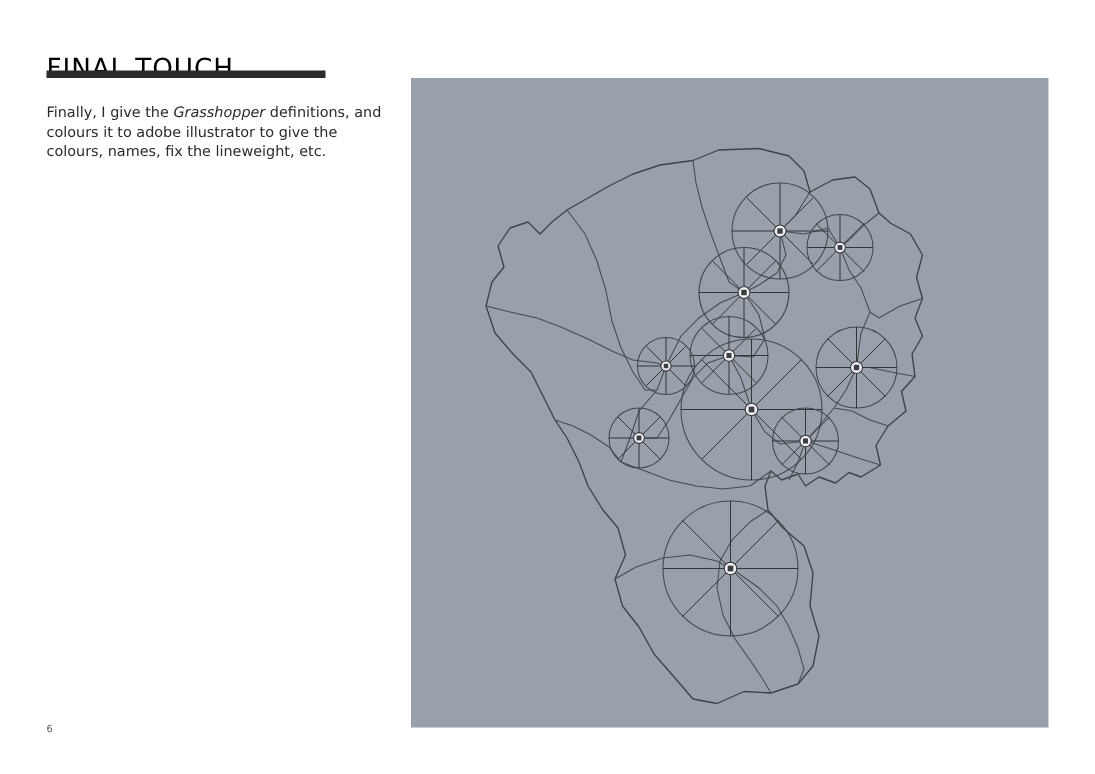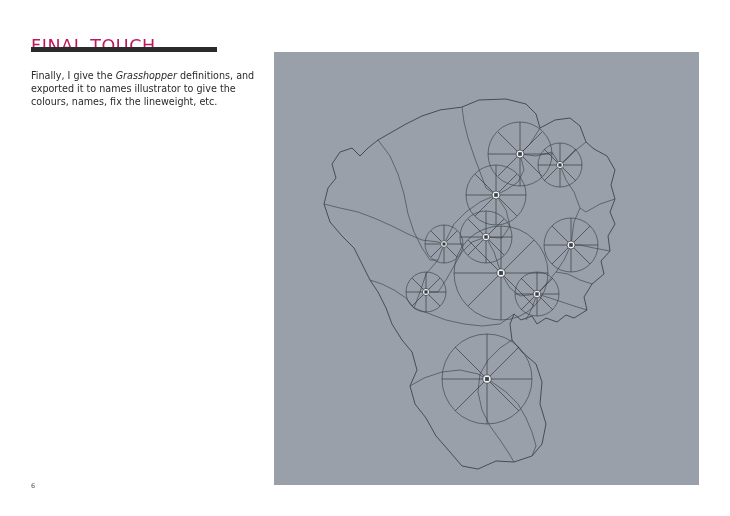--- a/index.html
+++ b/index.html
@@ -21,21 +21,21 @@
     background: #ffffff;
   }
 
   
   .title {
     position: absolute;
     left: 31px;
     top: 24px;
     font-size: 17.5px;
     letter-spacing: 0.6px;
-    color: #be185d;
+    color: #000000;
     font-weight: 400;
     font-family: "DejaVu Sans", "Liberation Sans", sans-serif;
     white-space: nowrap;
   }
 
   .title-rule {
     position: absolute;
     left: 31px;
     top: 47px;
     width: 186px;
@@ -113,21 +113,21 @@
   }
 </style>
 </head>
 <body>
 
 <div class="page">
 
   <h1 class="title">FINAL TOUCH</h1>
   <div class="title-rule"></div>
 
-  <p class="body-text"><span>Finally, I give the </span><em>Grasshopper</em><span> definitions, and exported it to names illustrator to give the colours, names, fix the lineweight, etc.</span></p>
+  <p class="body-text"><span>Finally, I give the </span><em>Grasshopper</em><span> definitions, and colours it to adobe illustrator to give the colours, names, fix the lineweight, etc.</span></p>
 
   <div class="page-number">6</div>
 
   <div class="figure-panel">
     <svg viewBox="0 0 425 433" xmlns="http://www.w3.org/2000/svg">
 
       <g>
         <path class="map-line" d="M188,55 L205,48 L232,47 L252,52 L262,62 L266,76 L281,68 L296,66 L306,74 L312,90 L320,97 L333,104 L341,118 L337,133 L341,147 L336,160 L341,172 L334,184 L336,199 L327,209 L330,222 L318,232 L310,245 L313,258 L300,266 L292,263 L283,270 L272,266 L263,272 L258,264 L247,268 L240,262 L236,272 L238,288 L248,300 L262,312 L268,330 L266,352 L272,372 L268,392 L258,404 L240,410 L222,409 L204,417 L188,414 L176,400 L162,384 L152,366 L141,352 L136,334 L143,318 L138,300 L128,288 L118,272 L112,256 L104,240 L96,228 L88,212 L80,196 L68,184 L56,170 L50,152 L54,136 L62,126 L58,112 L66,100 L78,96 L86,104 L94,96 L104,88 L118,80 L132,72 L148,64 L166,58 Z"></path>
       </g>
 

